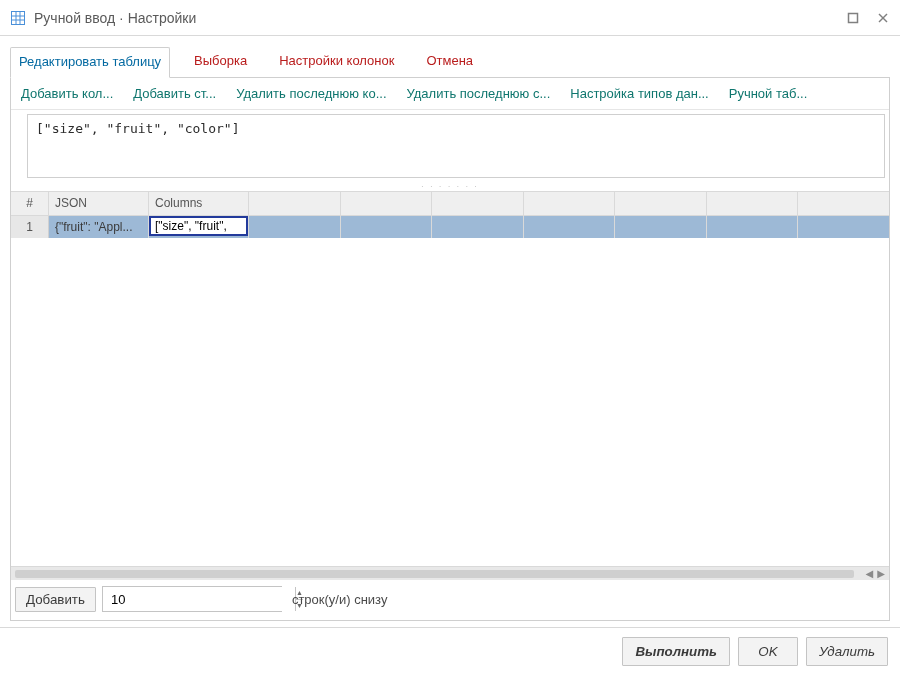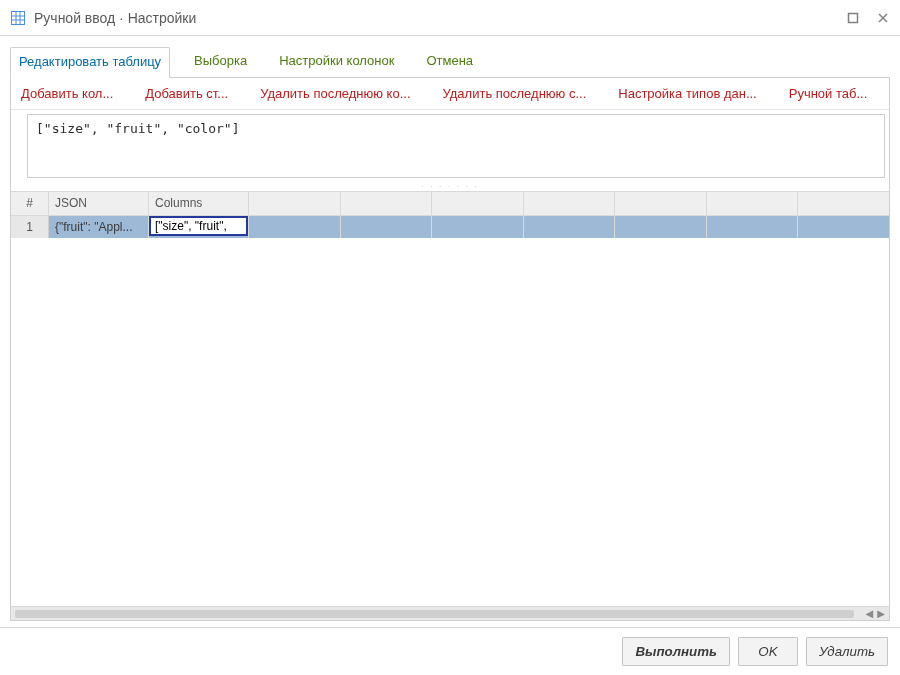--- a/index.html
+++ b/index.html
@@ -46,21 +46,21 @@
     cursor: pointer;
   }
   
   .tabbar {
     display: flex;
     padding: 10px 10px 0 10px;
     gap: 16px;
   }
   .tab {
     padding: 6px 8px 8px 8px;
-    color: #4d7c0f;
+    color: #b91c1c;
     cursor: pointer;
     position: relative;
     top: 1px;
     background: transparent;
   }
   .tab.active {
     color: #0369a1;
     border: 1px solid #cfcfcf;
     border-bottom: 1px solid #fff;
     border-radius: 2px 2px 0 0;
@@ -71,24 +71,24 @@
     margin: 0 10px 0 10px;
     border: 1px solid #cfcfcf;
     flex: 1;
     display: flex;
     flex-direction: column;
     min-height: 0;
   }
   
   .actionbar {
     display: flex;
-    gap: 32px;
+    gap: 20px;
     padding: 8px 10px;
     border-bottom: 1px solid #e6e6e6;
-    color: #b91c1c;
+    color: #0f766e;
     white-space: nowrap;
     overflow: hidden;
   }
   .actionbar .act {
     cursor: pointer;
     overflow: hidden; text-overflow: ellipsis;
     max-width: 170px;
   }
   
   .code-wrap {
@@ -338,20 +338,31 @@
           </div>
         </div>
       </div>
       <div class="hscroll">
         <div class="thumb"></div>
         <span class="arrow">◀</span>
         <span class="arrow">▶</span>
       </div>
     </div>
 
+    <div class="addrow">
+      <button class="btn">Добавить</button>
+      <div class="spinbox">
+        <input value="10" style="">
+        <div class="spin">
+          <div>▲</div>
+          <div>▼</div>
+        </div>
+      </div>
+      <span class="suffix">строк(у/и) снизу</span>
+    </div>
 
   </div>
 
   <div class="footer">
     <button class="btn primary">Выполнить</button>
     <button class="btn">OK</button>
     <button class="btn">Удалить</button>
   </div>
 
 </div>

